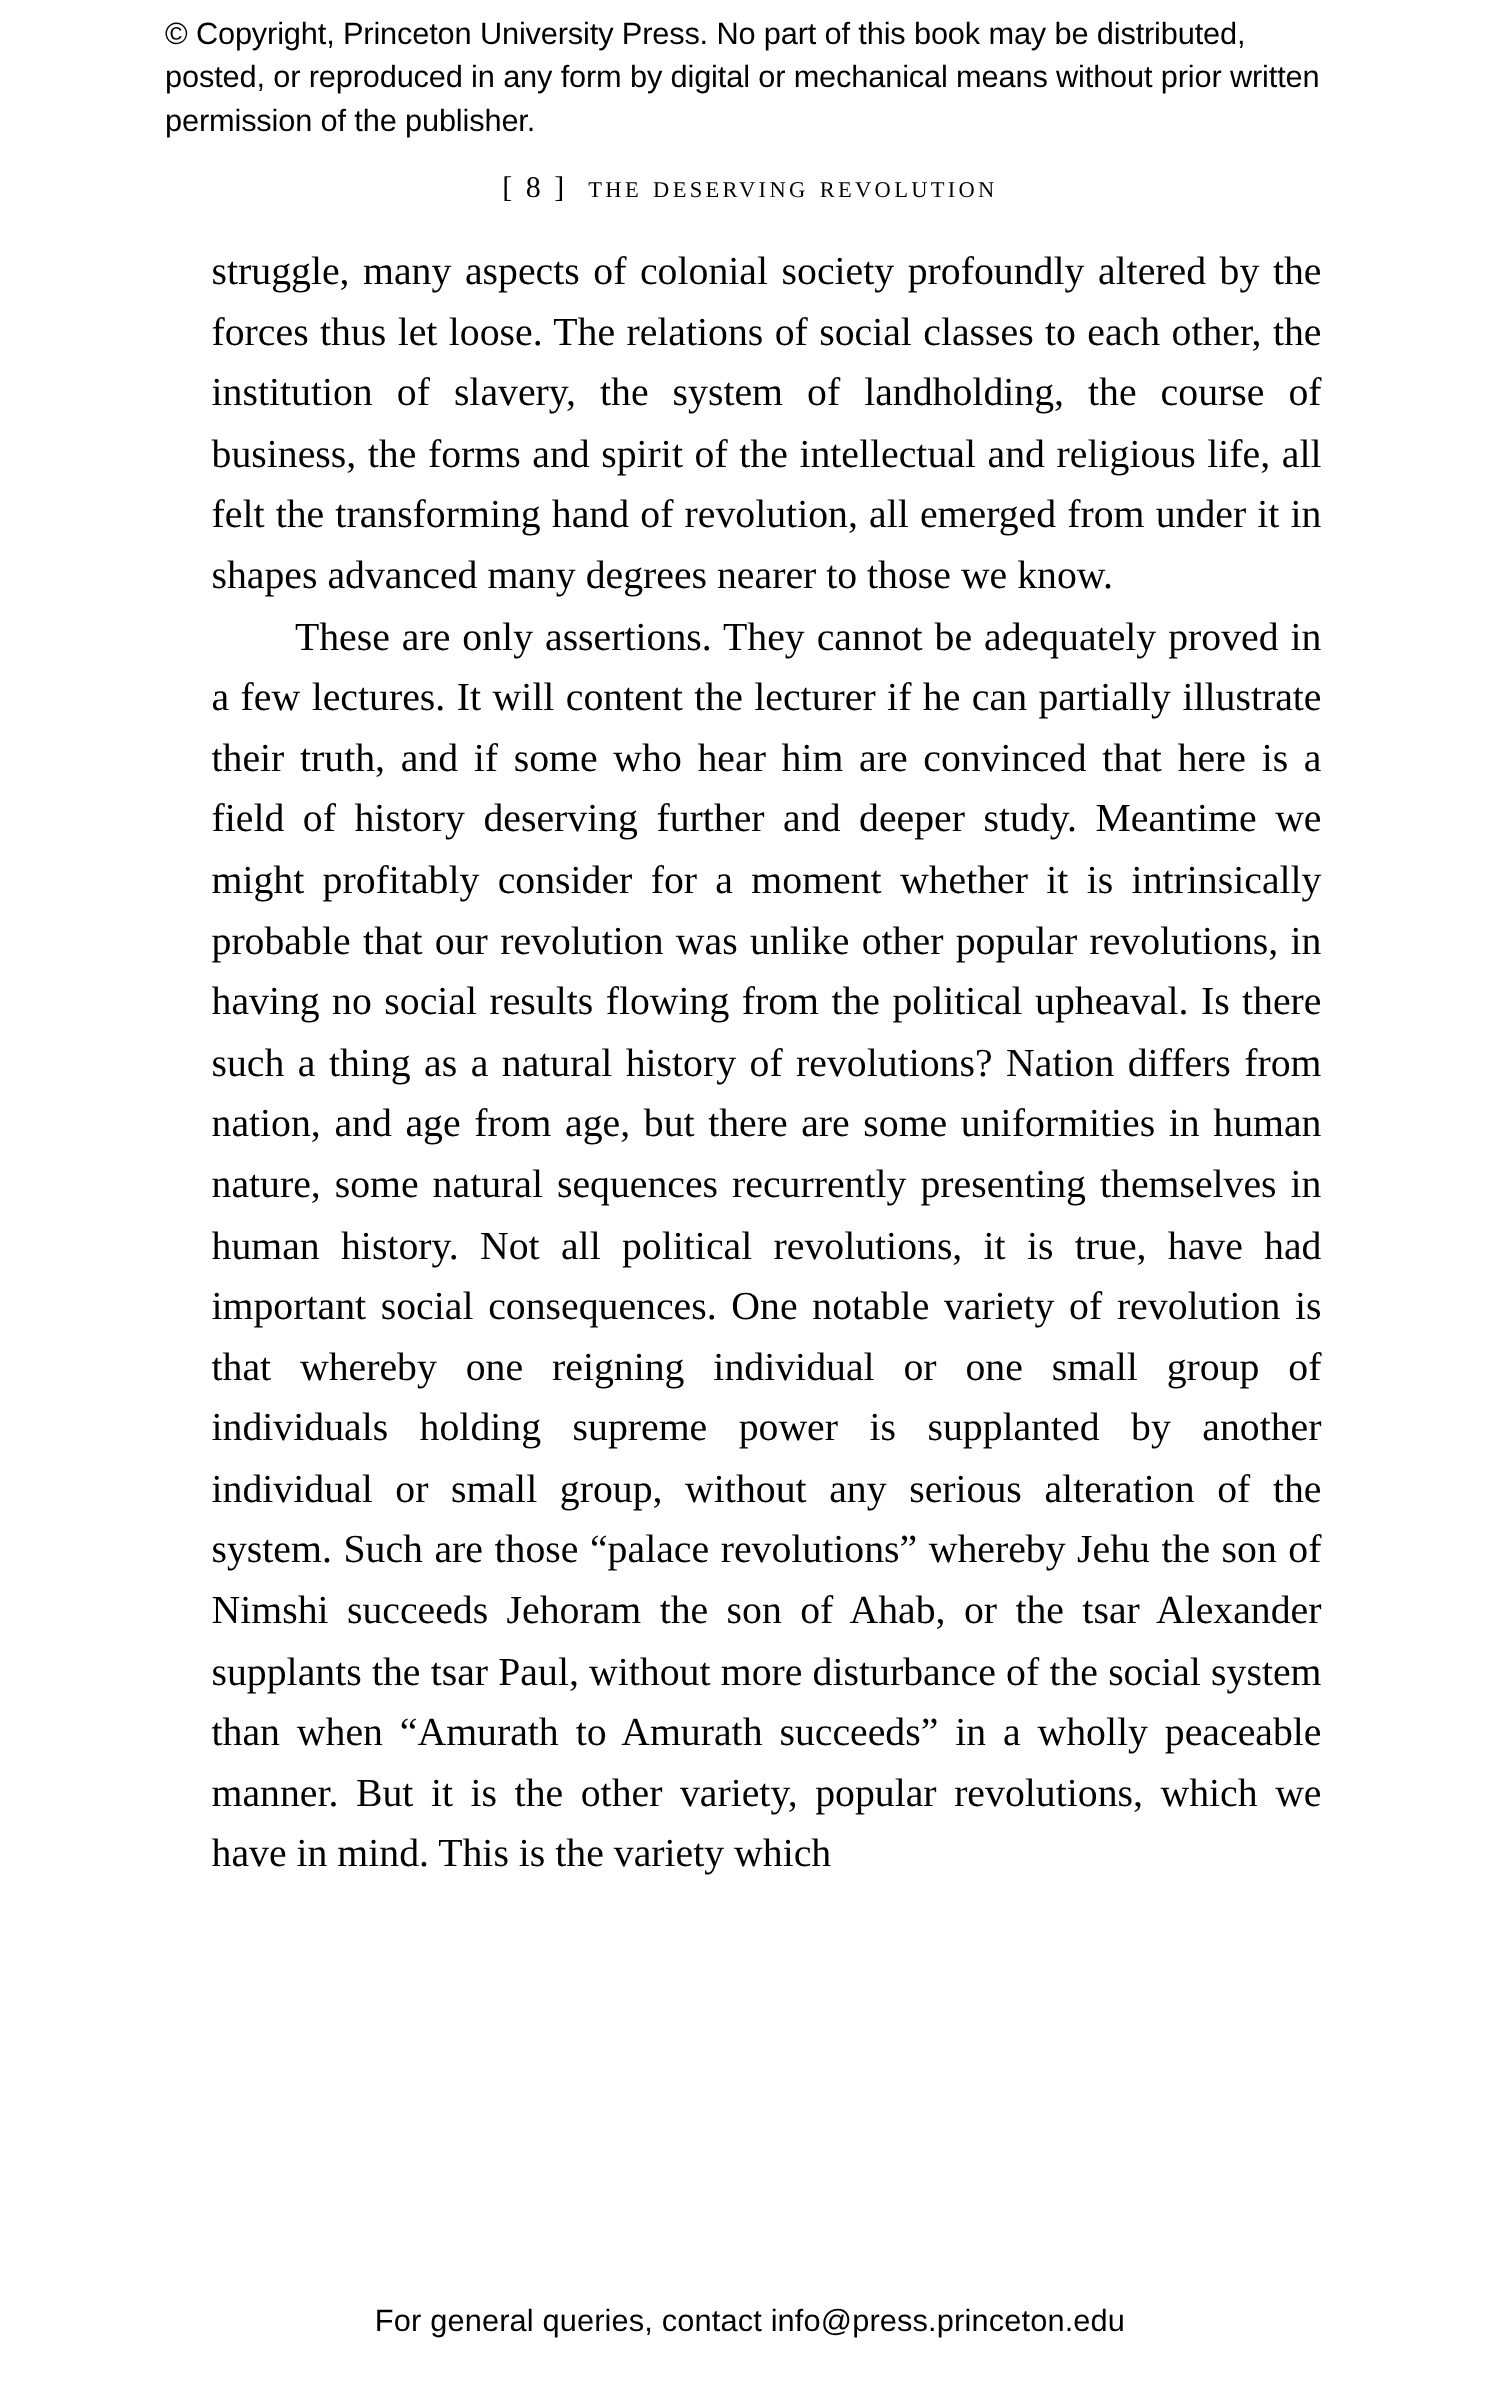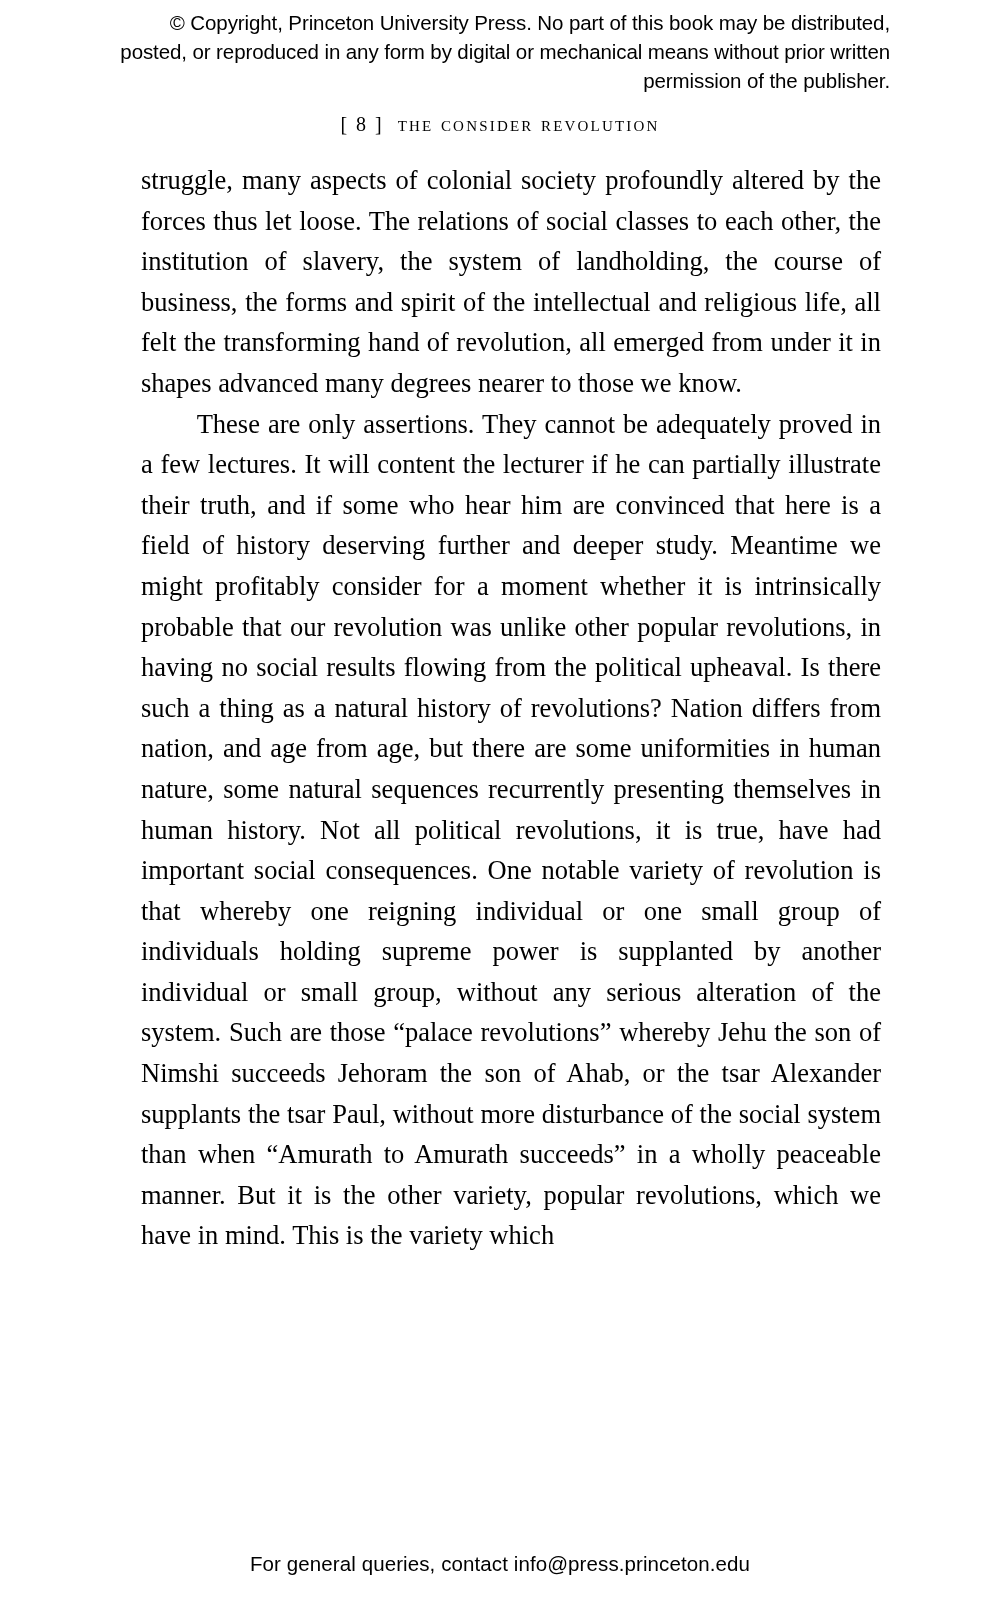--- a/index.html
+++ b/index.html
@@ -22,21 +22,21 @@
     box-sizing: border-box;
     position: relative;
   }
 
   
   .copyright {
     position: absolute;
     top: 8px;
     left: 110px;
     width: 780px;
-    text-align: right;
+    text-align: left;
     font-family: "Liberation Sans", sans-serif;
     font-size: 20.5px;
     line-height: 29px;
     color: #000000;
     letter-spacing: -0.1px;
   }
 
   
   .running-head {
     position: absolute;
@@ -73,39 +73,39 @@
   .body-text p {
     margin: 0;
   }
   .body-text p.indent {
     text-indent: 2.1em;
   }
 
   
   .footer {
     position: absolute;
-    bottom: 24px;
+    bottom: 40px;
     left: 0;
     width: 1000px;
     text-align: center;
     font-family: "Liberation Sans", sans-serif;
     font-size: 20.5px;
     color: #000000;
     letter-spacing: 0.1px;
   }
 </style>
 </head>
 <body>
 
 <div class="page">
 
   <div class="copyright">© Copyright, Princeton University Press. No part of this book may be distributed, posted, or reproduced in any form by digital or mechanical means without prior written permission of the publisher.</div>
 
   <div class="running-head">
-    <span class="folio">[ 8 ]</span><span class="title">the consider revolution</span>
+    <span class="folio">[ 8 ]</span><span class="title">the deserving revolution</span>
   </div>
 
   <div class="body-text">
     <p>struggle, many aspects of colonial society profoundly altered by the forces thus let loose. The relations of social classes to each other, the institution of slavery, the system of land­holding, the course of business, the forms and spirit of the intellectual and religious life, all felt the transforming hand of revolution, all emerged from under it in shapes advanced many degrees nearer to those we know.</p>
     <p class="indent">These are only assertions. They cannot be adequately proved in a few lectures. It will content the lecturer if he can partially illustrate their truth, and if some who hear him are convinced that here is a field of history deserving further and deeper study. Meantime we might profitably consider for a moment whether it is intrinsically probable that our revolu­tion was unlike other popular revolutions, in having no social results flowing from the political upheaval. Is there such a thing as a natural history of revolutions? Nation differs from nation, and age from age, but there are some uniformities in human nature, some natural sequences recurrently pre­senting themselves in human history. Not all political revo­lutions, it is true, have had important social consequences. One notable variety of revolution is that whereby one reign­ing individual or one small group of individuals holding supreme power is supplanted by another individual or small group, without any serious alteration of the system. Such are those “palace revolutions” whereby Jehu the son of Nimshi succeeds Jehoram the son of Ahab, or the tsar Alexander supplants the tsar Paul, without more disturbance of the social system than when “Amurath to Amurath succeeds” in a wholly peaceable manner. But it is the other variety, popular revolutions, which we have in mind. This is the variety which</p>
   </div>
 
   <div class="footer">For general queries, contact info@press.princeton.edu</div>
 
 </div>

